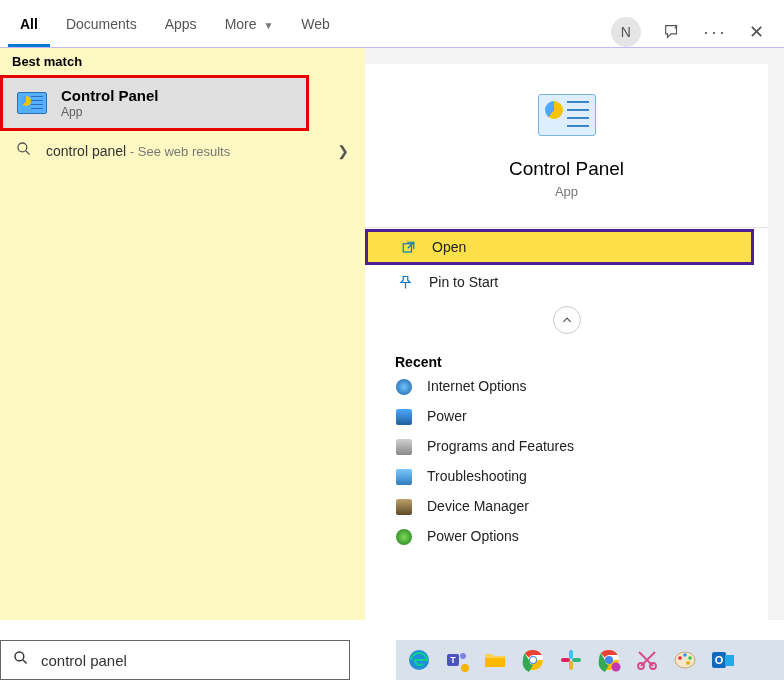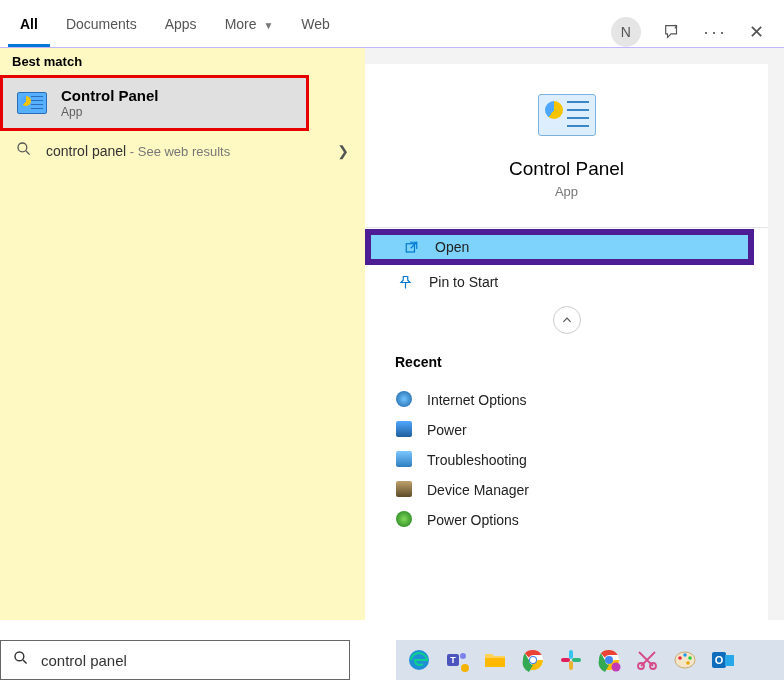--- a/index.html
+++ b/index.html
@@ -39,25 +39,25 @@
 
   
   .right-inner { background:#fff; margin: 16px 16px 0 0; height: 556px; padding: 0; display:flex; flex-direction:column; align-items:center; }
   .cp-icon-lg { width: 58px; height: 42px; background: #dceeff; border: 1px solid #7bb3e0; border-radius: 3px; position: relative; margin-top: 30px; }
   .cp-icon-lg::before { content:""; position:absolute; left:6px; top:6px; width:18px; height:18px; border-radius:50%; background: conic-gradient(#f5c400 0 60%, #4fa8ff 60% 100%); }
   .cp-icon-lg::after { content:""; position:absolute; right:6px; top:6px; width:22px; height:30px; background: repeating-linear-gradient(#3a86c7 0 2px, transparent 2px 8px); }
   .right-title { font-size: 19px; font-weight:400; color:#000; margin-top: 22px; }
   .right-sub   { font-size: 13px; color:#777; margin-top: 4px; margin-bottom: 28px; }
   .actions { width:100%; border-top: 1px solid #e5e5e5; }
   .action { display:flex; align-items:center; height: 32px; padding: 0 30px; font-size: 14px; color:#222; cursor:pointer; }
-  .action:first-child { background:#7dd3fc; border: 6px solid #4c1d95; height: 36px; margin: 1px 14px 1px 0; }
+  .action:first-child { background:#fde047; border: 3px solid #4c1d95; height: 36px; margin: 1px 14px 1px 0; }
   .action .aicon { width: 20px; margin-right: 14px; color:#0078d4; display:flex; align-items:center; justify-content:center; }
   .collapse { width:28px; height:28px; border-radius:50%; border:1px solid #ccc; display:flex; align-items:center; justify-content:center; margin: 8px auto; cursor:pointer; color:#555; }
   .recent-title { font-size:14px; font-weight:600; align-self:flex-start; padding: 12px 0 8px 30px; }
-  .recent { display:flex; align-items:flex-end; height: 30px; padding: 0 30px; font-size: 14px; color:#222; cursor:pointer; width:100%; }
+  .recent { display:flex; align-items:flex-start; height: 30px; padding: 0 30px; font-size: 14px; color:#222; cursor:pointer; width:100%; }
   .recent .ricn { width:18px; height:18px; margin-right: 14px; display:flex; align-items:center; justify-content:center; }
 
   
   .searchbar { position:absolute; left:0; bottom:0; width:350px; height:40px; border:1px solid #666; background:#fff; display:flex; align-items:center; padding: 0 12px; }
   .searchbar .mag { margin-right: 12px; color:#333; }
   .searchbar input { border:none; outline:none; font-size:15px; width: 280px; color:#333; }
 
   
   .taskbar { position:absolute; bottom:0; left:396px; right: -60px; height: 40px; background:#d9e1ec; display:flex; align-items:center; gap: 4px; padding: 0 6px; }
   .tb-icon { width: 34px; height: 34px; display:flex; align-items:center; justify-content:center; cursor:pointer; border-radius:2px; }
@@ -165,20 +165,26 @@
         <span>Internet Options</span>
       </div>
       <div class="recent">
         <span class="ricn">
             <span class="ricn-box" style="background:linear-gradient(#4fa8ff,#1e5e9c)"></span>
           </span>
         <span>Power</span>
       </div>
       <div class="recent">
         <span class="ricn">
+            <span class="ricn-box" style="background:linear-gradient(#d0d0d0,#888)"></span>
+          </span>
+        <span>Programs and Features</span>
+      </div>
+      <div class="recent">
+        <span class="ricn">
             <span class="ricn-box" style="background:linear-gradient(#7bc6ff,#2e7ec0)"></span>
           </span>
         <span>Troubleshooting</span>
       </div>
       <div class="recent">
         <span class="ricn">
             <span class="ricn-box" style="background:linear-gradient(#bfa06b,#5c4a28)"></span>
           </span>
         <span>Device Manager</span>
       </div>

